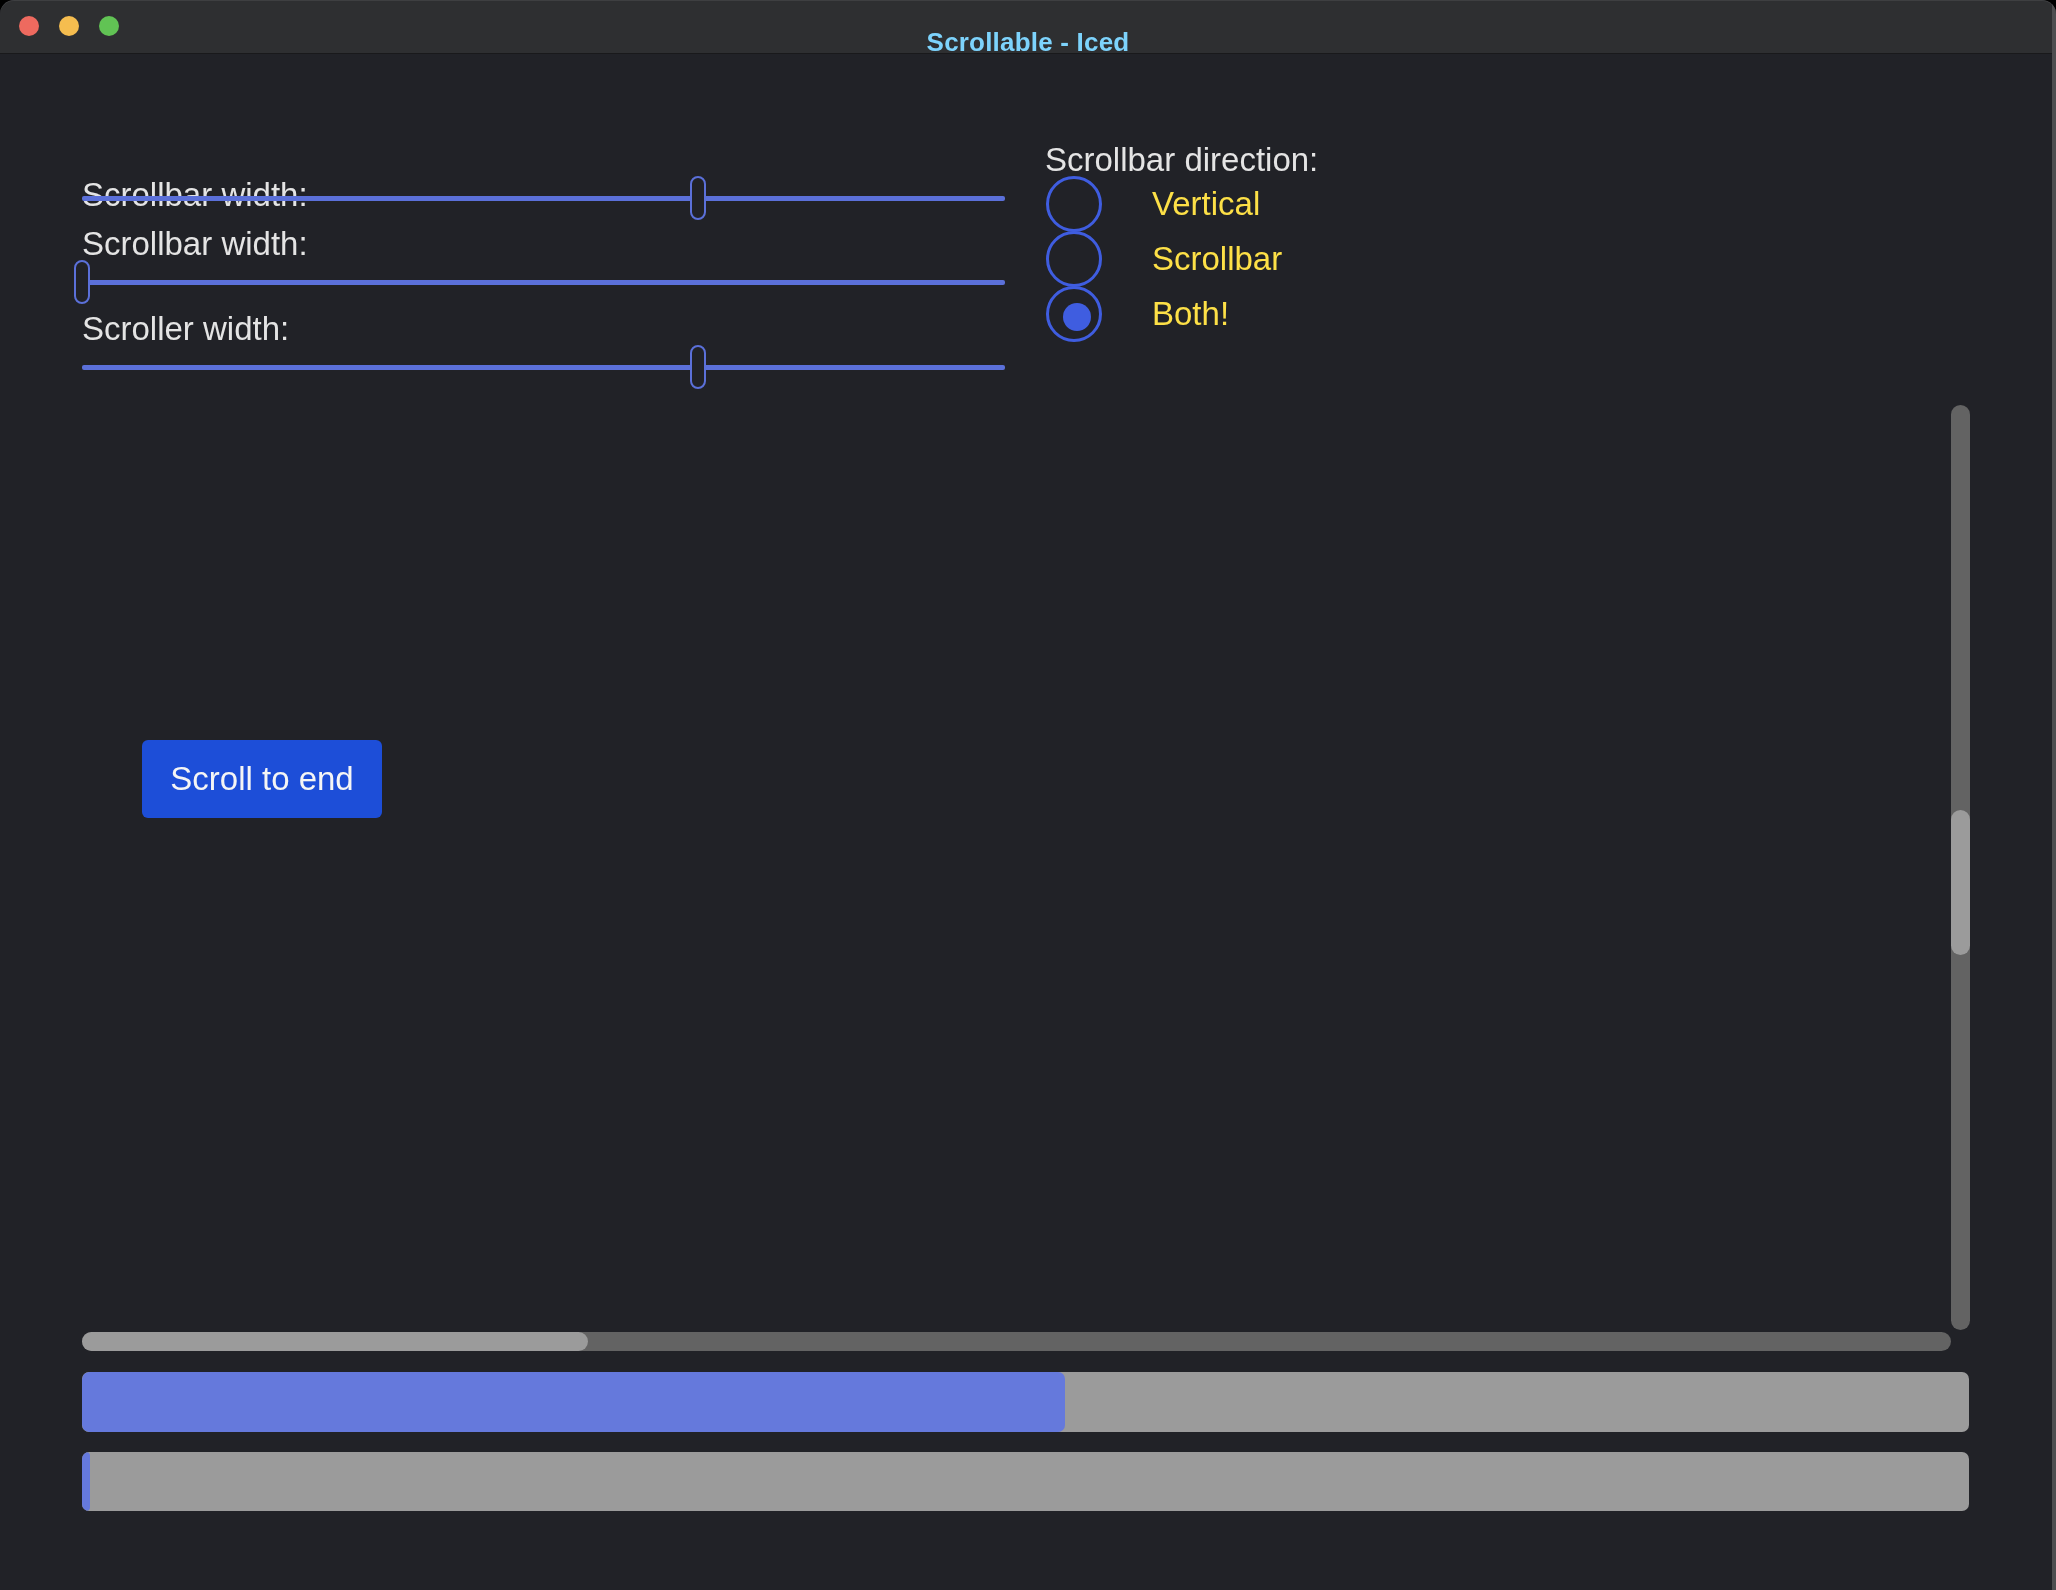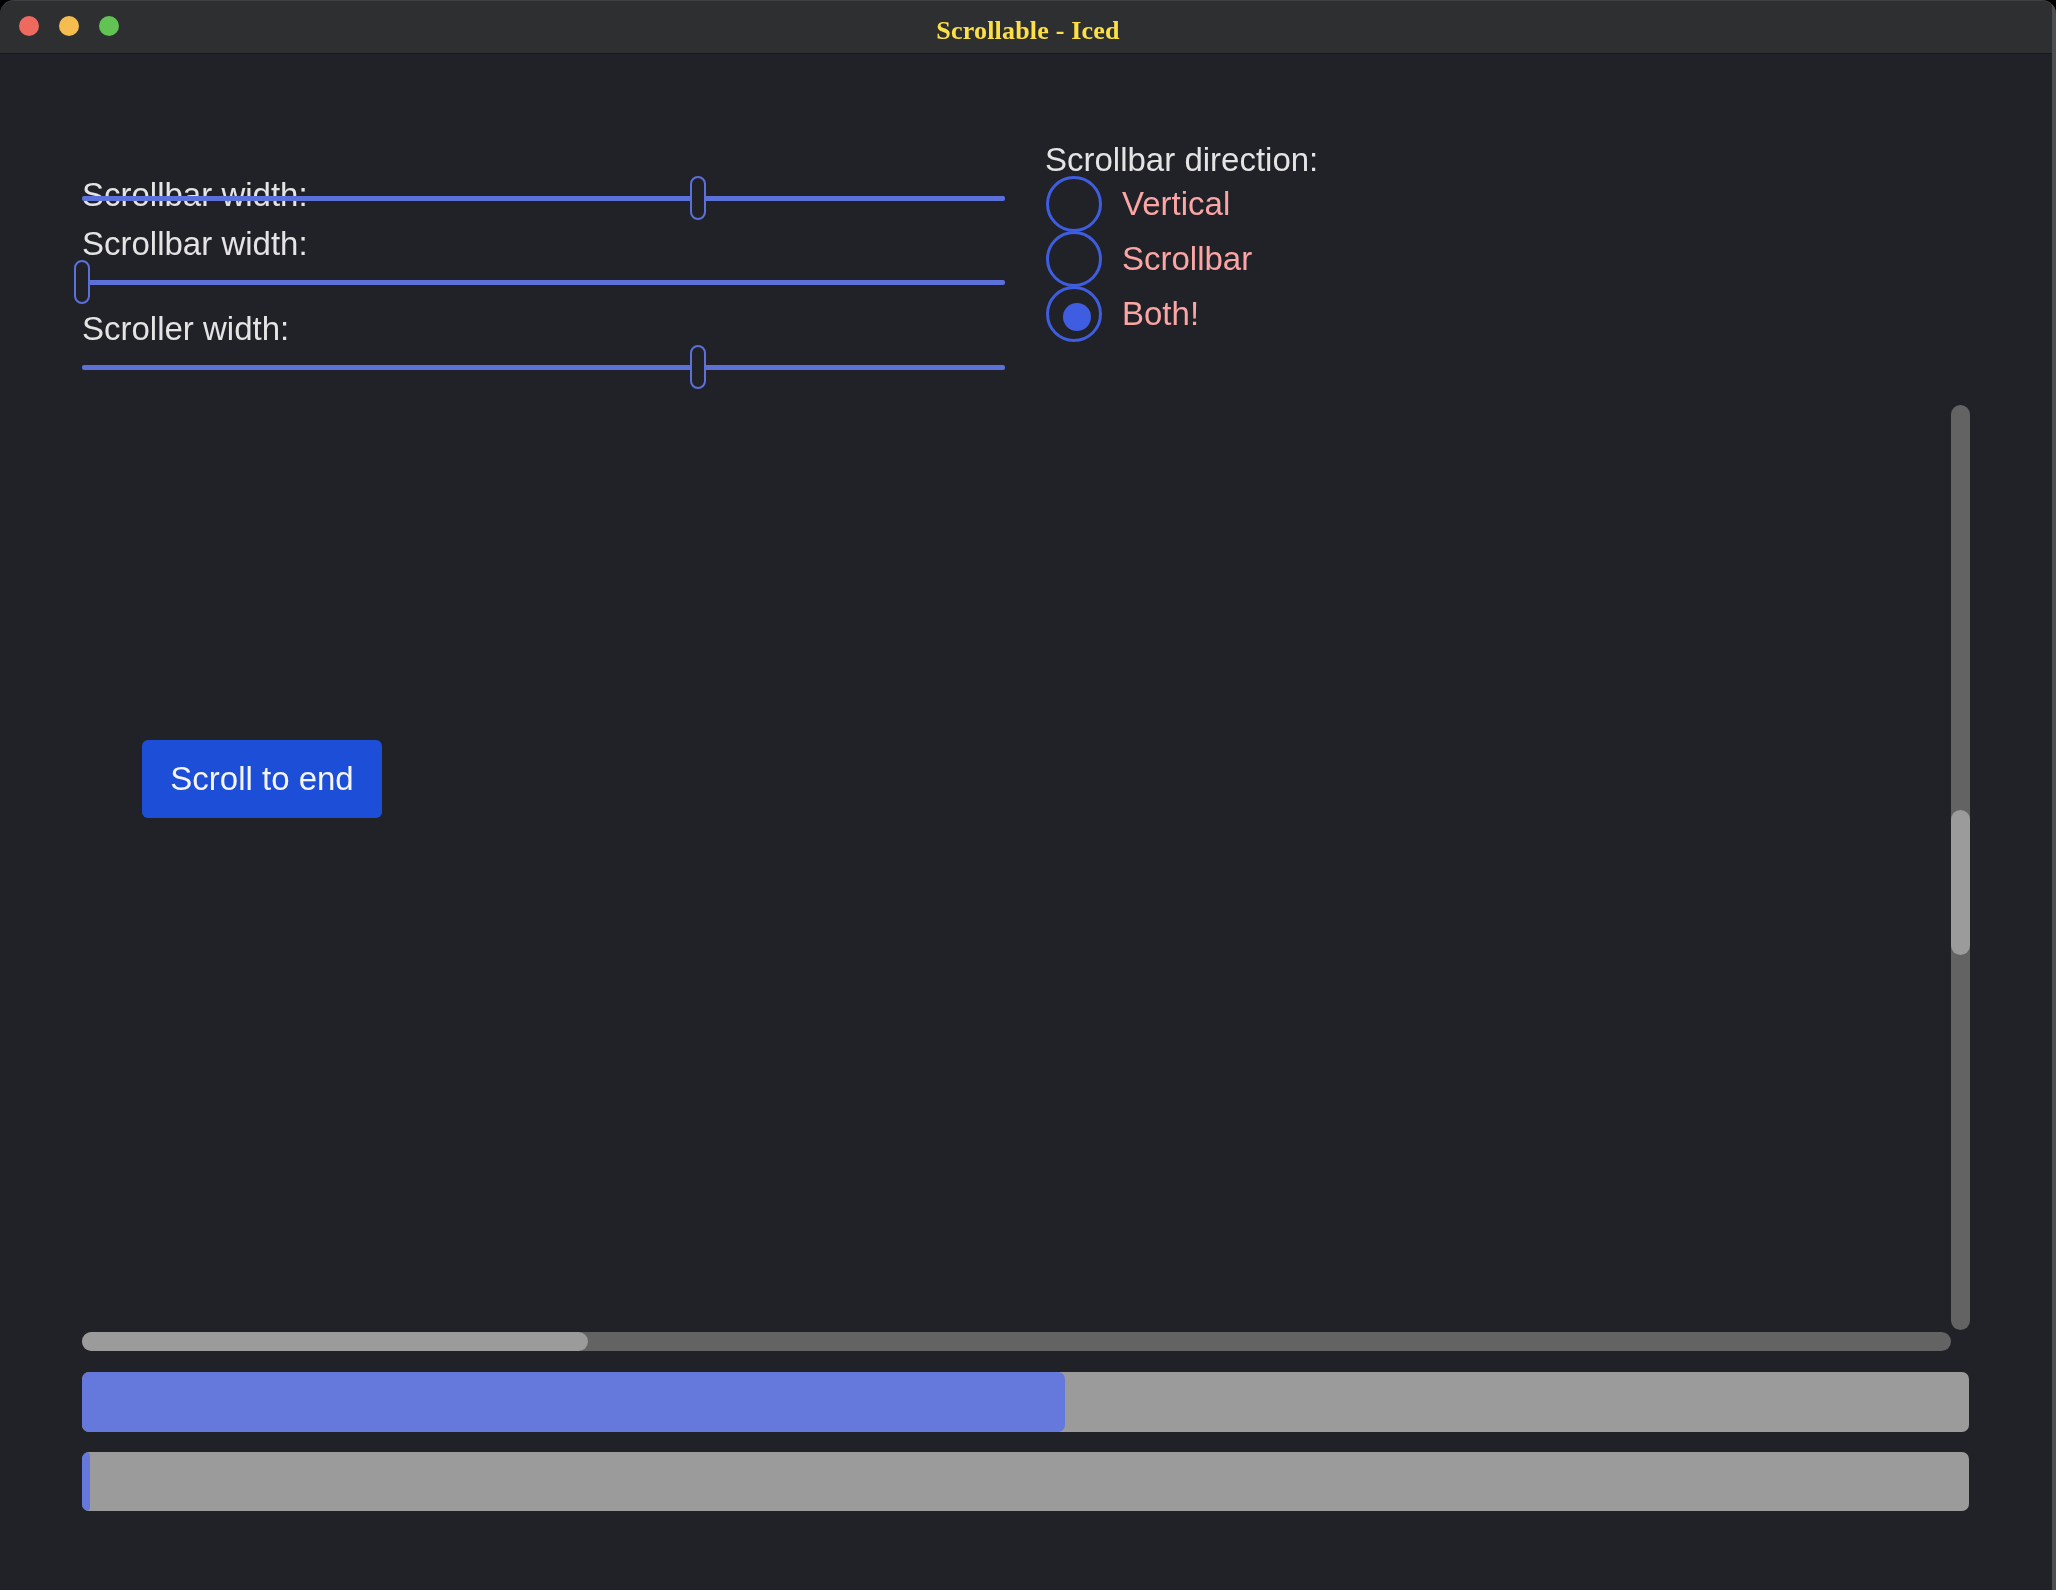--- a/index.html
+++ b/index.html
@@ -14,23 +14,23 @@
     position:absolute; left:0; top:0; width:100%; height:53px;
     background:#2e2f31; border-bottom:1px solid #19191b;
     box-shadow:inset 0 1px 0 #3e3f41;
     border-radius:14px 14px 0 0;
   }
   .traffic{position:absolute; top:16px; width:20px; height:20px; border-radius:50%;}
   .traffic.close{left:19px; background:#ee6a5f;}
   .traffic.min{left:59px; background:#f5bd4f;}
   .traffic.max{left:99px; background:#61c354;}
   .win-title{
-    position:absolute; left:0; top:4px; width:100%; height:53px;
+    position:absolute; left:0; top:16px; width:100%; height:53px;
     display:flex; align-items:center; justify-content:center;
-    font-size:26px; font-weight:700; color:#fde047; letter-spacing:0.2px;font-family:Liberation Serif, serif;
+    font-size:26px; font-weight:700; color:#7dd3fc; letter-spacing:0.2px;
   }
   
   .ctl-label{
     position:absolute; left:82px; color:#e4e4e4; font-size:33px; line-height:40px;
   }
   .lbl-1{top:140px;margin-top:35px;} .lbl-2{top:224px;} .lbl-3{top:309px;text-align:center;}
   
   .slider{position:absolute; left:82px; width:923px; height:44px;}
   .sl-1{top:176px;} .sl-2{top:260px;} .sl-3{top:345px;}
   .slider .track{
@@ -48,21 +48,21 @@
   .radio-circle{
     position:absolute; left:0; top:0; width:50px; height:50px; box-sizing:content-box;
     border:3px solid #3f5de0; border-radius:50%; background:transparent;
   }
   .radio-dot{
     display:none; position:absolute; left:14px; top:14px; width:28px; height:28px;
     border-radius:50%; background:#3f5de0;
   }
   .radio-opt.selected .radio-dot{display:block;}
   .radio-text{
-    position:absolute; left:76px; top:8px; color:#fca5a5; font-size:33px; line-height:40px;
+    position:absolute; left:106px; top:8px; color:#fde047; font-size:33px; line-height:40px;
   }
   
   .scroll-btn{
     position:absolute; left:142px; top:740px; width:240px; height:78px;
     background:#1d4ed8; border:none; border-radius:6px;
     color:#f5f5f5; font-size:33px; font-family:inherit;
     display:flex; align-items:center; justify-content:center; cursor:pointer;
   }
   .status-text{
     position:absolute; left:463px; top:761px; height:41px;

